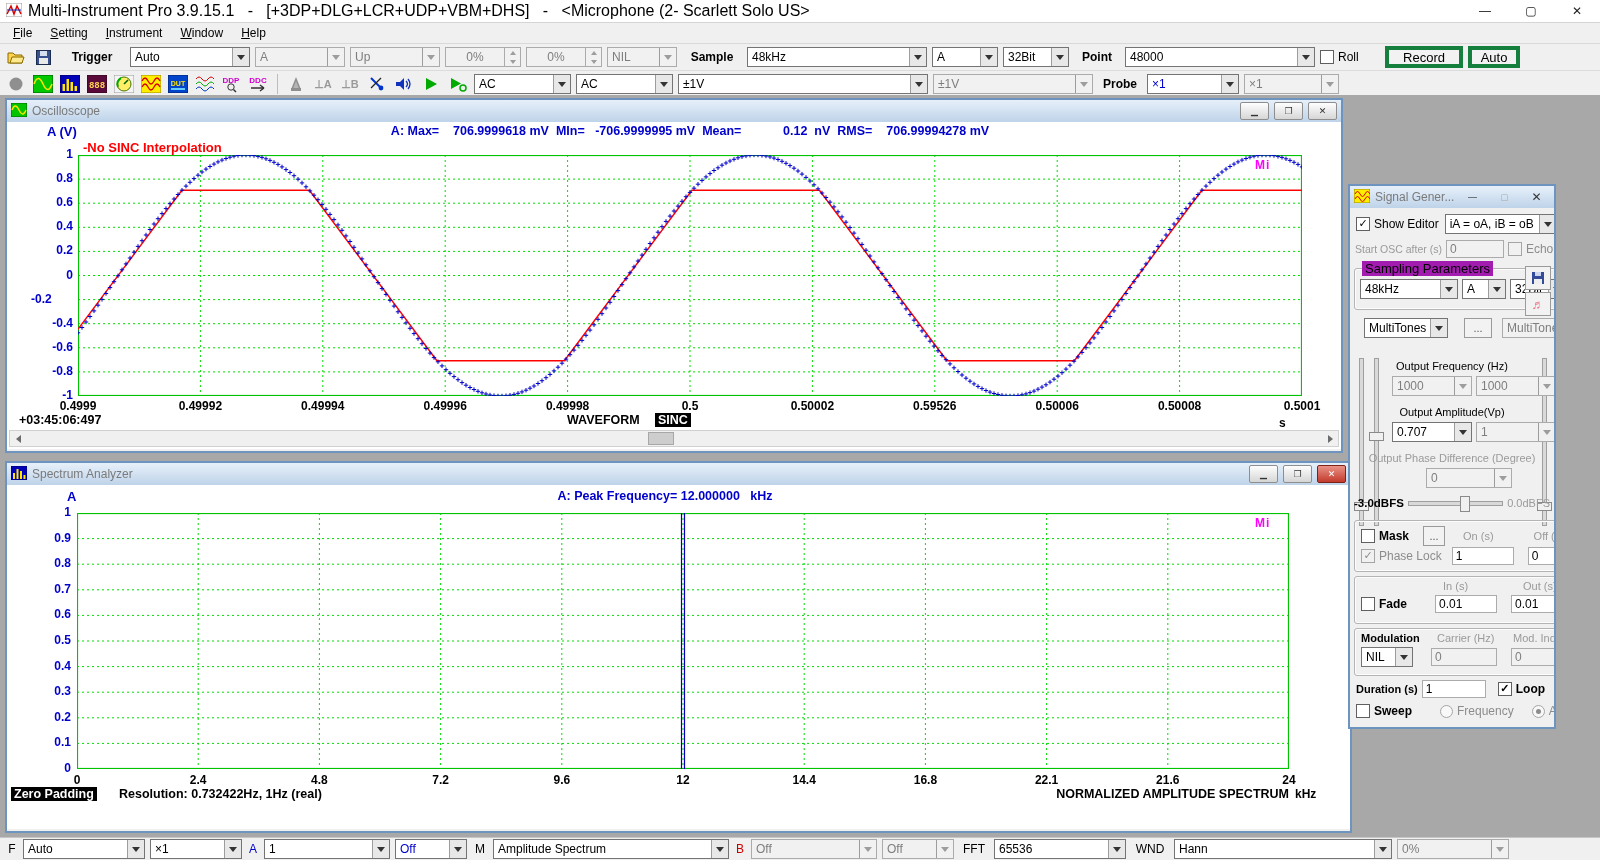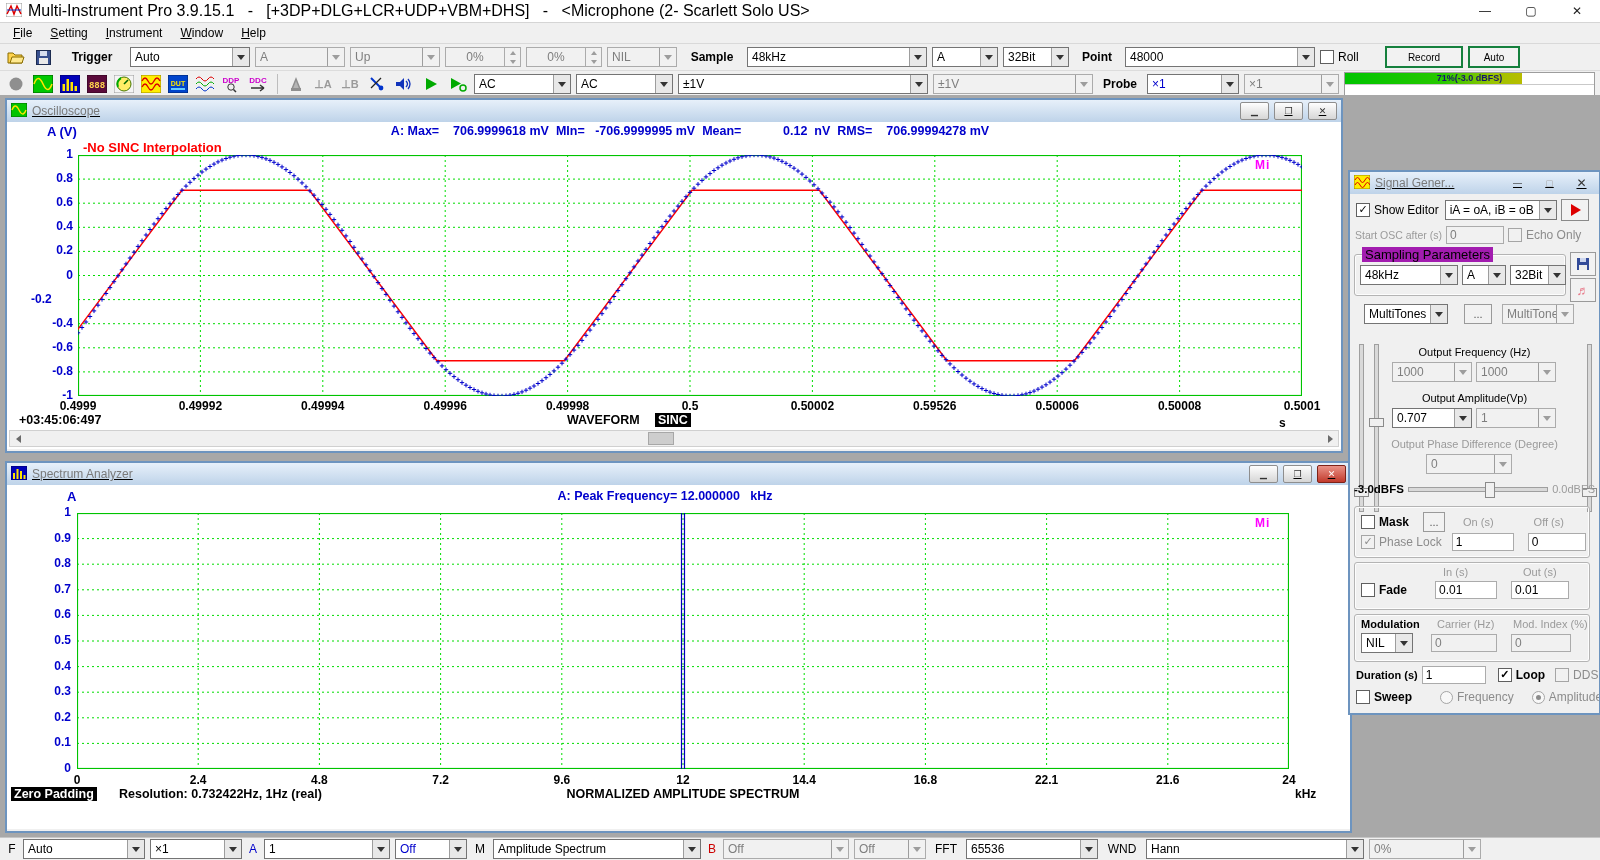--- a/index.html
+++ b/index.html
@@ -29,41 +29,41 @@
   .combo.dis .ar{background:#f1f1f1;}
   .combo.dis .ar::after{border-top-color:#9d9d9d;}
   .combo.blue .txt{color:#0000cc;}
   .spin{height:20px;background:#f1f1f1;border:1px solid #ababab;display:flex;box-sizing:border-box;}
   .spin .txt{flex:1;text-align:center;color:#7e7e7e;padding-top:2px;}
   .spin .uds{width:15px;display:flex;flex-direction:column;border-left:1px solid #ababab;}
   .spin .uds span{flex:1;display:flex;align-items:center;justify-content:center;}
   .spin .uds span::after{content:"";border:3px solid transparent;}
   .spin .uds .u::after{border-bottom:4px solid #9d9d9d;margin-top:-3px;}
   .spin .uds .d::after{border-top:4px solid #9d9d9d;margin-bottom:-3px;}
-  .pbtn{height:22px;background:#f2f2f2;border:2px solid #15803d;display:flex;align-items:center;justify-content:center;font-size:10px;box-sizing:border-box;}
+  .pbtn{height:22px;background:#f2f2f2;border:4px solid #15803d;display:flex;align-items:center;justify-content:center;font-size:13px;box-sizing:border-box;}
   .cbx{display:flex;align-items:center;gap:4px;font-size:12px;white-space:nowrap;}
   .cbx .box{width:12px;height:12px;background:#fff;border:1px solid #5f5f5f;font-size:11px;line-height:10px;text-align:center;flex:0 0 auto;}
   .cbx.checked .box::after{content:"✓";}
   .cbx.dis{color:#8c8c8c;}
   .cbx.dis .box{border-color:#a5a5a5;background:#f1f1f1;color:#8c8c8c;}
   .rad{display:flex;align-items:center;gap:4px;font-size:12px;color:#8c8c8c;white-space:nowrap;}
   .rad .cir{width:11px;height:11px;border-radius:50%;border:1px solid #a5a5a5;background:#f8f8f8;position:relative;}
   .rad.sel .cir::after{content:"";position:absolute;left:3px;top:3px;width:5px;height:5px;border-radius:50%;background:#8c8c8c;}
   .tsep{width:1px;height:20px;background:#bdbdbd;margin:0 2px;}
   .ticon{width:22px;height:20px;display:flex;align-items:center;justify-content:center;}
   .ticon svg{display:block;}
   .meter{height:22px;display:flex;flex-direction:column;border:1px solid #9d9d9d;background:#fff;}
   .meter .mtop{position:relative;height:11px;border-bottom:1px solid #c9c9c9;}
   .meter .mfill{position:absolute;left:0;top:0;bottom:0;background:linear-gradient(90deg,#00c400 0%,#27c800 55%,#9ec400 85%,#b8bc00 100%);}
   .meter .mtext{position:absolute;left:0;right:0;top:0;text-align:center;font-size:9px;font-weight:bold;color:#16166b;line-height:11px;}
   .meter .mbot{height:10px;background:#fff;}
   
   .client{position:absolute;left:0;top:95px;width:1600px;height:765px;background:#a8a8a8;}
   .win{position:absolute;background:#f0f0f0;border:2px solid #6d94bf;box-sizing:border-box;}
-  .win-title{height:22px;background:linear-gradient(#e7f0fa,#bed3e9);display:flex;align-items:center;gap:5px;padding:0 4px;text-decoration:underline;}
+  .win-title{height:22px;background:linear-gradient(#e7f0fa,#bed3e9);display:flex;align-items:center;gap:5px;padding:0 4px;}
   .win-title .wt{color:#7a7a7a;font-size:12px;flex:1;white-space:nowrap;overflow:hidden;}
   .wbtn{width:27px;height:16px;background:linear-gradient(#fefefe,#d6d6d6);border:1px solid #8e8e8e;border-radius:2px;display:flex;align-items:center;justify-content:center;font-size:9px;color:#333;flex:0 0 auto;}
   .wbtn.closered{background:linear-gradient(#ea9287,#c23a2c);color:#fff;border-color:#7e2218;}
   .win-body{position:relative;background:#fff;overflow:hidden;}
   .bluebold{color:#0000cc;font-weight:bold;}
   .axislab{position:absolute;font-size:12px;font-weight:bold;color:#0000cc;}
   .xlab{position:absolute;font-size:12px;font-weight:bold;color:#000;text-align:center;}
   .plotsvg{position:absolute;}
   .milogo{position:absolute;color:#ff00ff;font-weight:bold;font-size:12px;letter-spacing:1px;}
   .badge{background:#000;color:#fff;font-weight:bold;padding:0 3px;}
@@ -322,27 +322,20 @@
       </div>
       <span class="tlabel b" style="width: 44px;">Probe</span>
       <div class="combo blue" style="width: 92px;">
         <span class="txt">×1</span>
         <span class="ar"></span>
       </div>
       <div class="combo dis" style="width: 95px;">
         <span class="txt">×1</span>
         <span class="ar"></span>
       </div>
-      <div class="meter" style="flex: 1 1 0%;">
-        <div class="mtop">
-          <div class="mfill" style="width: 71%;"></div>
-          <div class="mtext">71%(-3.0 dBFS)</div>
-        </div>
-        <div class="mbot"></div>
-      </div>
     </div>
 
   <div class="client">
 
     <div class="win" style="left:5px;top:3px;width:1338px;height:355px;">
       <div class="win-title">
         <span><svg width="16" height="14">
               <rect width="16" height="14" fill="#00c400" stroke="#006600"></rect>
               <path d="M1 7 Q4 -1 8 7 T15 7" stroke="#ffe400" fill="none" stroke-width="1.4"></path>
             </svg></span>
@@ -481,26 +474,26 @@
             <span class="xlab" style="left: 519.8px; top: 288px; width: 70px;">9.6</span>
             <span class="xlab" style="left: 641px; top: 288px; width: 70px;">12</span>
             <span class="xlab" style="left: 762.2px; top: 288px; width: 70px;">14.4</span>
             <span class="xlab" style="left: 883.4px; top: 288px; width: 70px;">16.8</span>
             <span class="xlab" style="left: 1004.6px; top: 288px; width: 70px;">22.1</span>
             <span class="xlab" style="left: 1125.8px; top: 288px; width: 70px;">21.6</span>
             <span class="xlab" style="left: 1247px; top: 288px; width: 70px;">24</span>
           </div>
         <div class="badge" style="position:absolute;left:4px;top:302px;font-size:12.5px;">Zero Padding</div>
         <div style="position:absolute;left:112px;top:302px;font-weight:bold;font-size:12.5px;">Resolution: 0.732422Hz, 1Hz (real)</div>
-        <div style="position:absolute;left:70px;top:302px;width:1212px;text-align:center;font-weight:bold;font-size:12.5px;">NORMALIZED AMPLITUDE SPECTRUM</div>
+        <div style="position:absolute;left:70px;top:302px;width:1212px;text-align:right;font-weight:bold;font-size:12.5px;">NORMALIZED AMPLITUDE SPECTRUM</div>
         <div style="position:absolute;left:1288px;top:302px;font-weight:bold;">kHz</div>
       </div>
     </div>
 
-    <div class="win sg" style="left:1348px;top:75px;width:253px;height:545px;">
+    <div class="win sg" style="left:1348px;top:89px;width:208px;height:545px;">
       <div class="win-title">
         <span><svg width="16" height="14">
               <rect width="16" height="14" fill="#ffee00" stroke="#998800"></rect>
               <path d="M1 5 Q3.5 0 6 5 T11 5 T16 5" stroke="#dd0000" fill="none"></path>
               <path d="M1 10 Q3.5 5 6 10 T11 10 T16 10" stroke="#dd0000" fill="none"></path>
             </svg></span>
         <span class="wt">Signal Gener...</span>
         <span class="wbtn" style="border:none;background:none;">—</span>
         <span class="wbtn" style="border:none;background:none;color:#aaa;">▢</span>
         <span class="wbtn" style="border:none;background:none;font-size:12px;">✕</span>
@@ -709,21 +702,21 @@
       <span class="tlabel" style="color: rgb(0, 0, 204); width: 12px;">A</span>
       <div class="combo" style="width: 126px;">
         <span class="txt">1</span>
         <span class="ar"></span>
       </div>
       <div class="combo blue" style="width: 72px;">
         <span class="txt">Off</span>
         <span class="ar"></span>
       </div>
       <span class="tlabel" style="width: 16px;">M</span>
-      <div class="combo" style="width: 208px;">
+      <div class="combo" style="width: 236px;">
         <span class="txt">Amplitude Spectrum</span>
         <span class="ar"></span>
       </div>
       <span class="tlabel" style="color: rgb(204, 0, 0); width: 12px;">B</span>
       <div class="combo dis" style="width: 126px;">
         <span class="txt">Off</span>
         <span class="ar"></span>
       </div>
       <div class="combo dis" style="width: 72px;">
         <span class="txt">Off</span>

